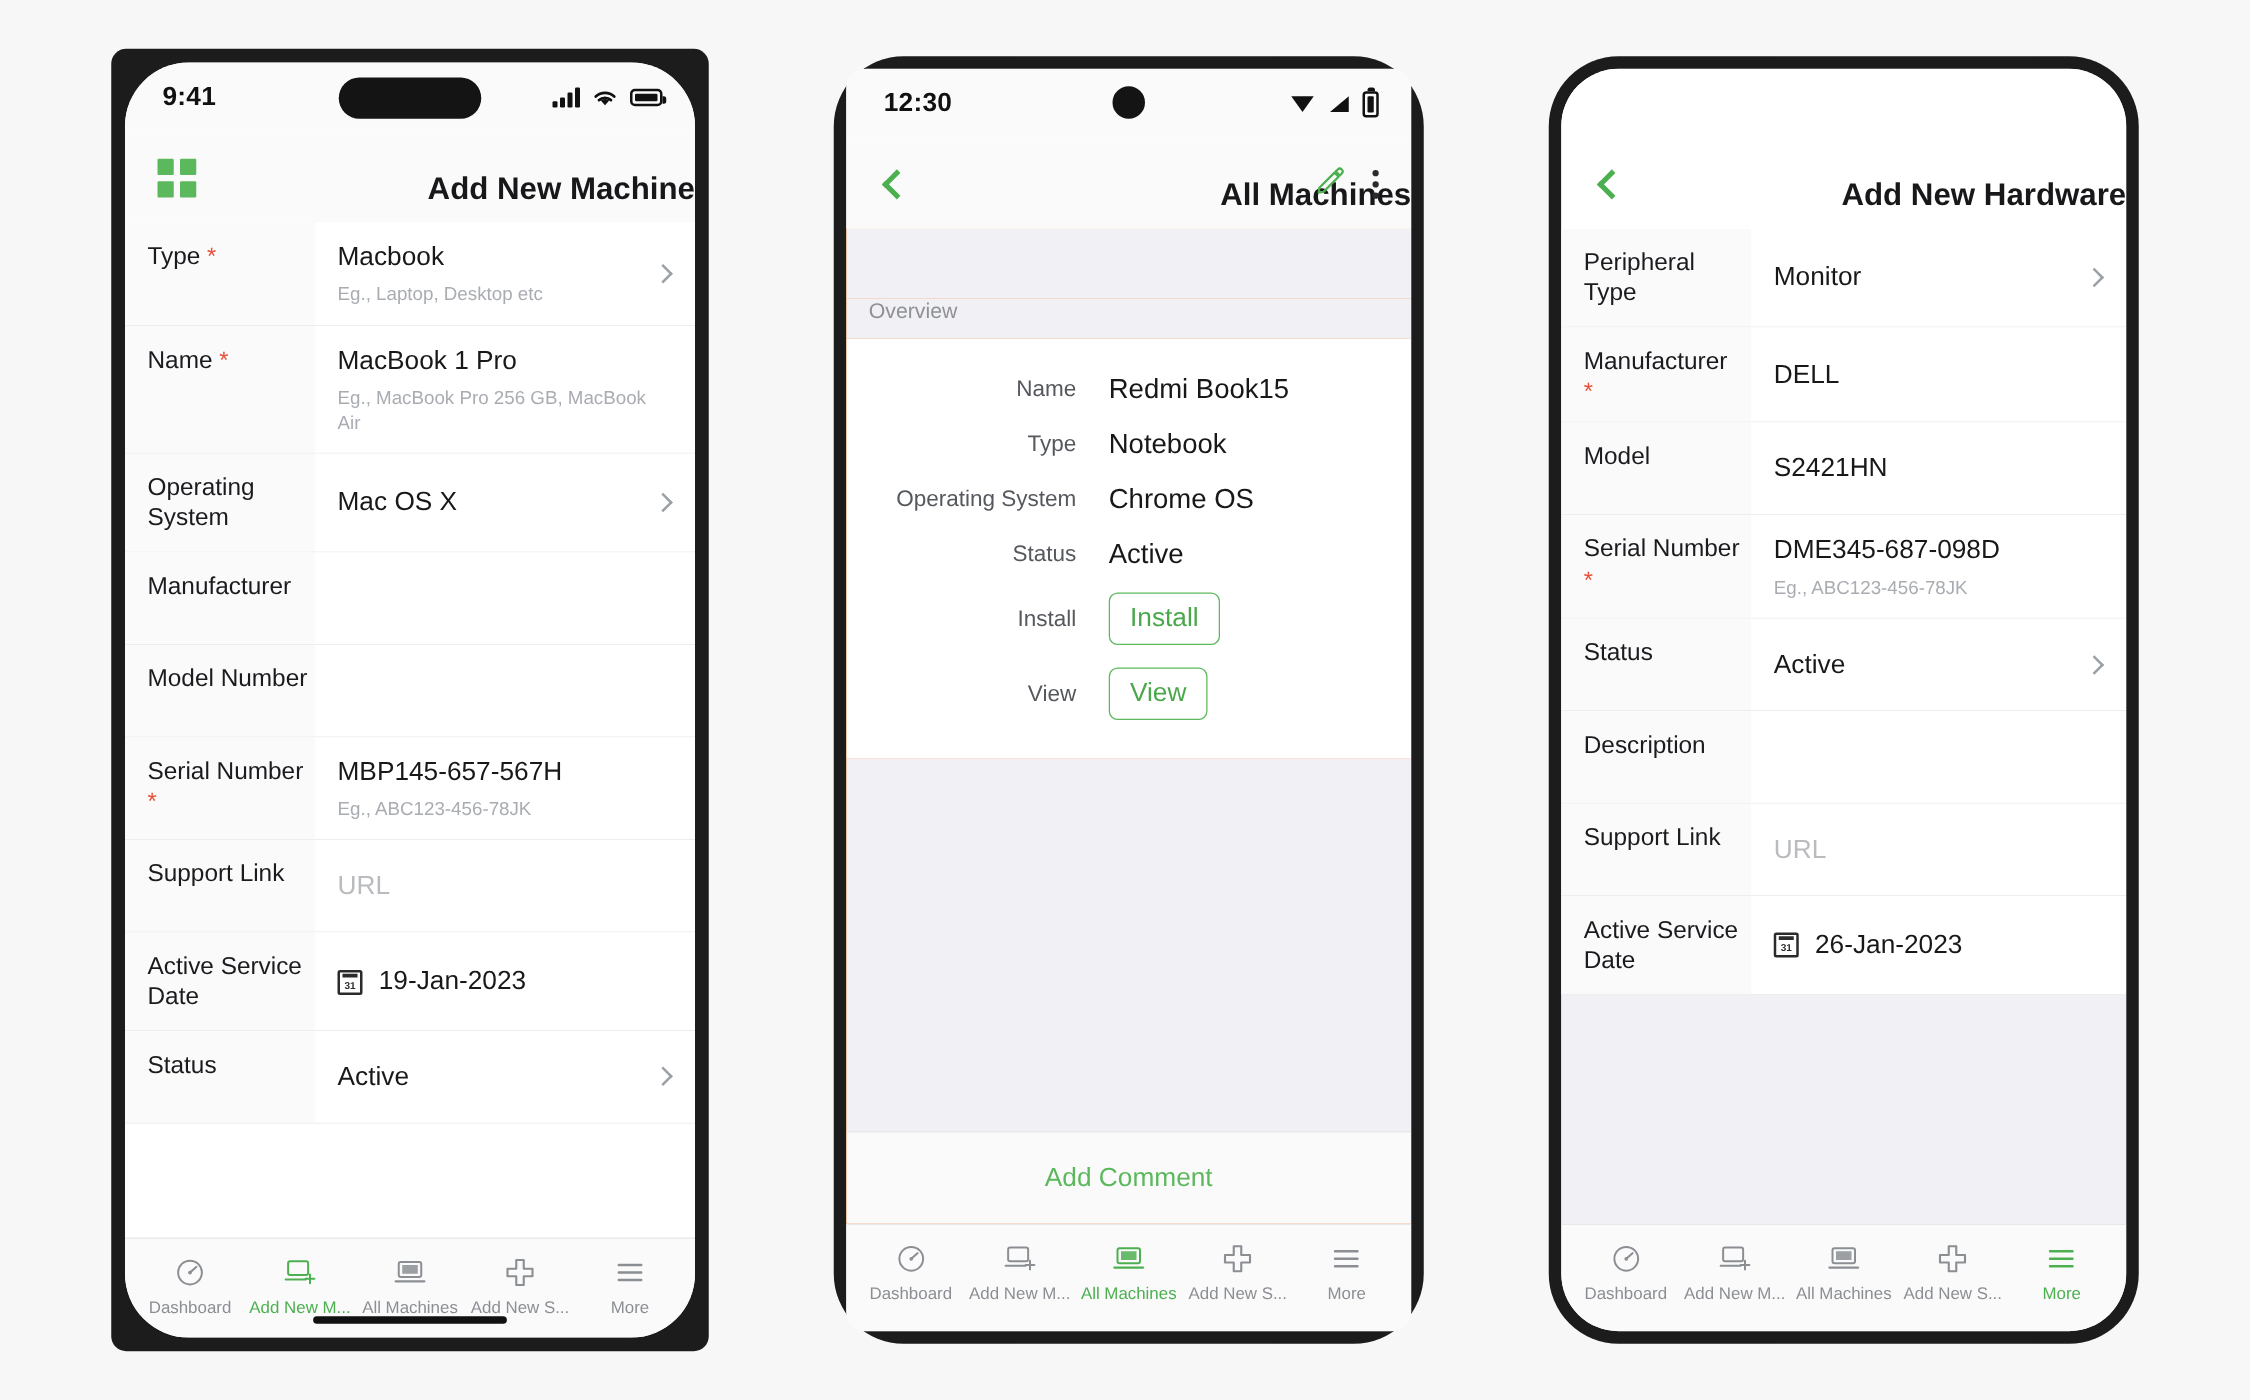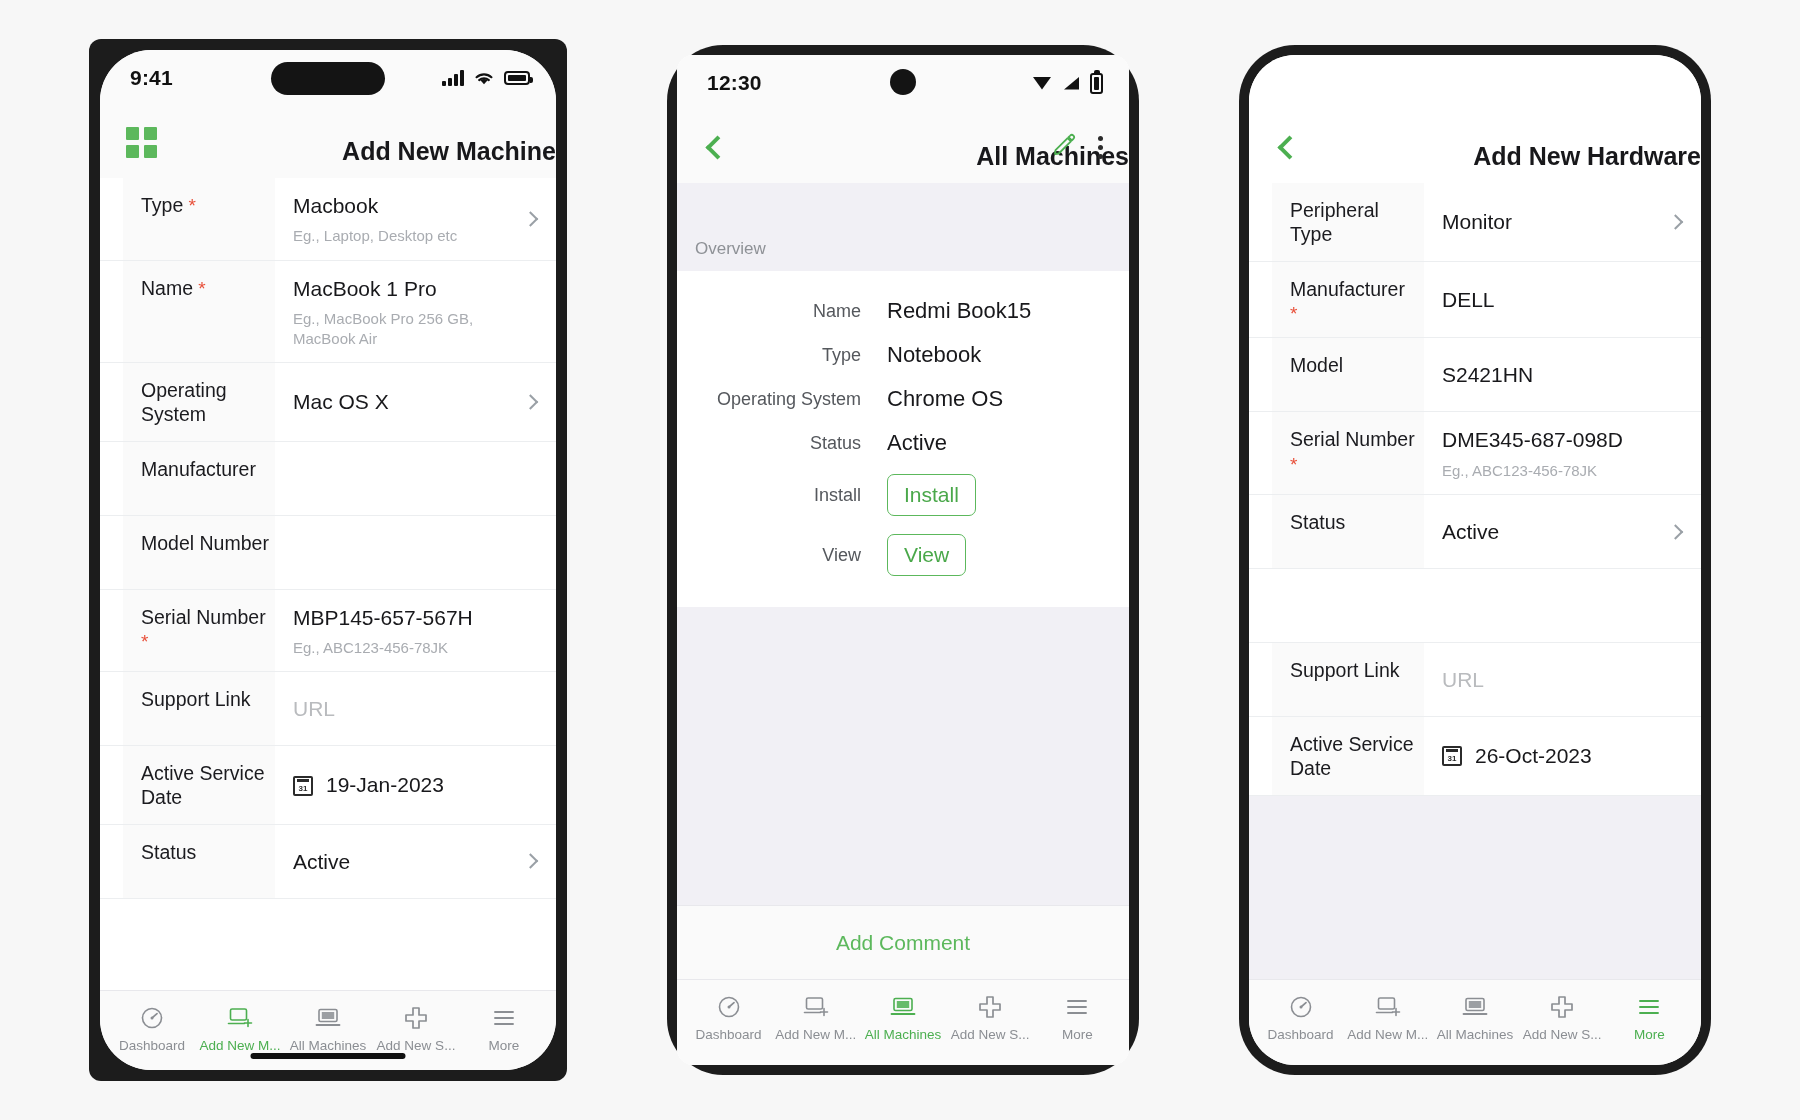--- a/index.html
+++ b/index.html
@@ -177,21 +177,20 @@
   .kebab i { width:5px; height:5px; border-radius:50%; background:#2b2b2b; }
 
   
   .form-body { flex: 1 1 auto; overflow: hidden; background: #ffffff; }
 
   .row {
     display: flex;
     border-bottom: 1px solid #eceef0;
     min-height: 74px;
     align-items: stretch;
-    padding-left: 23px;
   }
   .row-label {
     flex: 0 0 152px;
     background: #fafafa;
     padding: 16px 0 14px 18px;
     font-size: 19.5px;
     line-height: 1.22;
     color: #1b1b1f;
   }
   .phone-3 .row-label { flex: 0 0 152px; }
@@ -663,38 +662,39 @@
             </div>
           </div>
           <div class="row">
             <div class="row-label"><span>Status</span></div>
             <div class="row-value">
               <div class="value-main">Active</div>
               <span class="chevron-right"></span>
             </div>
           </div>
           <div class="row">
+            <div class="row-label"><span>Description</span></div>
             <div class="row-value">
               <div class="value-main"></div>
             </div>
           </div>
           <div class="row">
             <div class="row-label"><span>Support Link</span></div>
             <div class="row-value">
               <div class="value-main placeholder">URL</div>
             </div>
           </div>
           <div class="row">
             <div class="row-label"><span>Active Service Date</span></div>
             <div class="row-value">
               <div class="value-with-icon">
                 <span class="cal-icon">
                   <b>31</b>
                 </span>
-                <span class="value-main">26-Oct-2023</span>
+                <span class="value-main">26-Jan-2023</span>
               </div>
             </div>
           </div>
         </div>
 
       <div class="gap-band"></div>
       <div class="fill-band"></div>
 
       <div class="tabbar" id="p3-tabs">
           <div class="tab">

